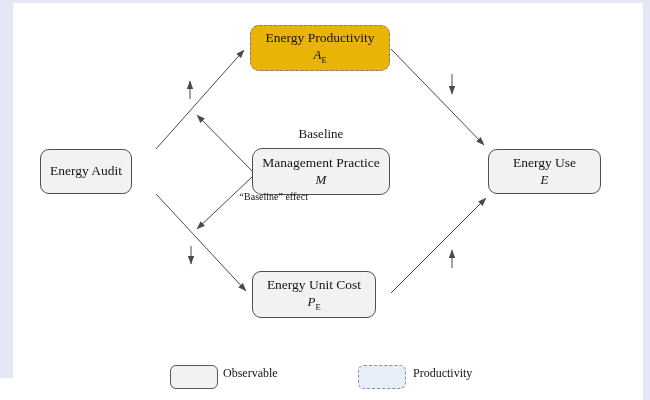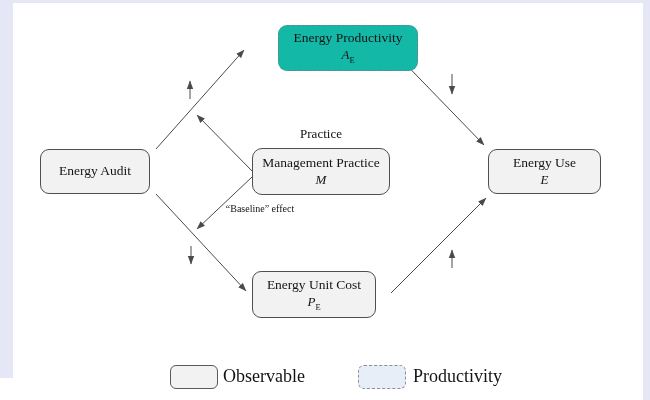--- a/index.html
+++ b/index.html
@@ -15,33 +15,33 @@
   }
   .canvas-bottom-left { position:absolute; left:0; top:378px; width:13px; height:22px; background:#ffffff; }
   .svg-layer { position:absolute; left:0; top:0; width:650px; height:400px; pointer-events:none; }
   .node {
     position:absolute; box-sizing:border-box;
     border:1.4px solid #4f4f4f; border-radius:9px;
     background:#f2f2f2;
     display:flex; flex-direction:column; align-items:center; justify-content:center;
     font-size:13.5px; line-height:1.25; text-align:center;
   }
-  .node.unobservable { background:#14b8a6; border:1.4px dashed #6e7e94;margin-left:28px; }
+  .node.unobservable { background:#eab308; border:1.4px dashed #6e7e94; }
   .node .symbol { font-style:italic; font-size:13px; }
   .node .symbol sub { font-style:normal; font-size:8.5px; }
   .floating-label { position:absolute; text-align:center; }
   .moderator-label { left:252px; top:126px; width:138px; font-size:13px; }
-  .baseline-note { left:212px; top:203px; width:96px; font-size:10px; line-height:11.5px; }
+  .baseline-note { left:212px; top:191px; width:96px; font-size:10px; line-height:11.5px;text-align:right; }
   .legend-swatch {
     position:absolute; box-sizing:border-box; border-radius:6px;
     width:48px; height:24px; top:365px;
   }
   .legend-swatch.observable { left:170px; background:#f2f2f2; border:1.6px solid #5a5a5a; }
   .legend-swatch.unobservable { left:358px; background:#e8eef8; border:1.6px dashed #8a8f99; }
-  .legend-label { position:absolute; top:366px; font-size:18px; }
+  .legend-label { position:absolute; top:366px; font-size:12px; }
   .legend-label.observable { left:223px; }
   .legend-label.unobservable { left:413px; }
 </style>
 </head>
 <body>
 
 <div class="page">
   <div class="canvas"></div>
   <div class="canvas-bottom-left"></div>
 
@@ -58,30 +58,30 @@
       <line x1="391" y1="293" x2="486" y2="198" marker-end="url(#ah)"></line>
       <line x1="252" y1="171" x2="197" y2="115" marker-end="url(#ah)"></line>
       <line x1="252" y1="177" x2="197" y2="229" marker-end="url(#ah)"></line>
       <line x1="190" y1="99" x2="190" y2="81" marker-end="url(#ah)"></line>
       <line x1="452" y1="74" x2="452" y2="94" marker-end="url(#ah)"></line>
       <line x1="191" y1="246" x2="191" y2="264" marker-end="url(#ah)"></line>
       <line x1="452" y1="268" x2="452" y2="250" marker-end="url(#ah)"></line>
     </g>
   </svg>
 
-  <div class="node" style="left:40px; top:149px; width:110px; height:45px;">
+  <div class="node" style="left:40px; top:149px; width:92px; height:45px;">
     <div>Energy Audit</div>
   </div>
 
   <div class="node unobservable" style="left:250px; top:25px; width:140px; height:46px;">
     <div>Energy Productivity</div>
     <div class="symbol"><span>A</span><sub>E</sub></div>
   </div>
 
-  <div class="floating-label moderator-label">Practice</div>
+  <div class="floating-label moderator-label">Baseline</div>
 
   <div class="node" style="left:252px; top:148px; width:138px; height:47px;border-radius:10px;">
     <div>Management Practice</div>
     <div class="symbol"><span>M</span></div>
   </div>
 
   <div class="floating-label baseline-note">
     <div>“Baseline” effect</div>
   </div>
 

